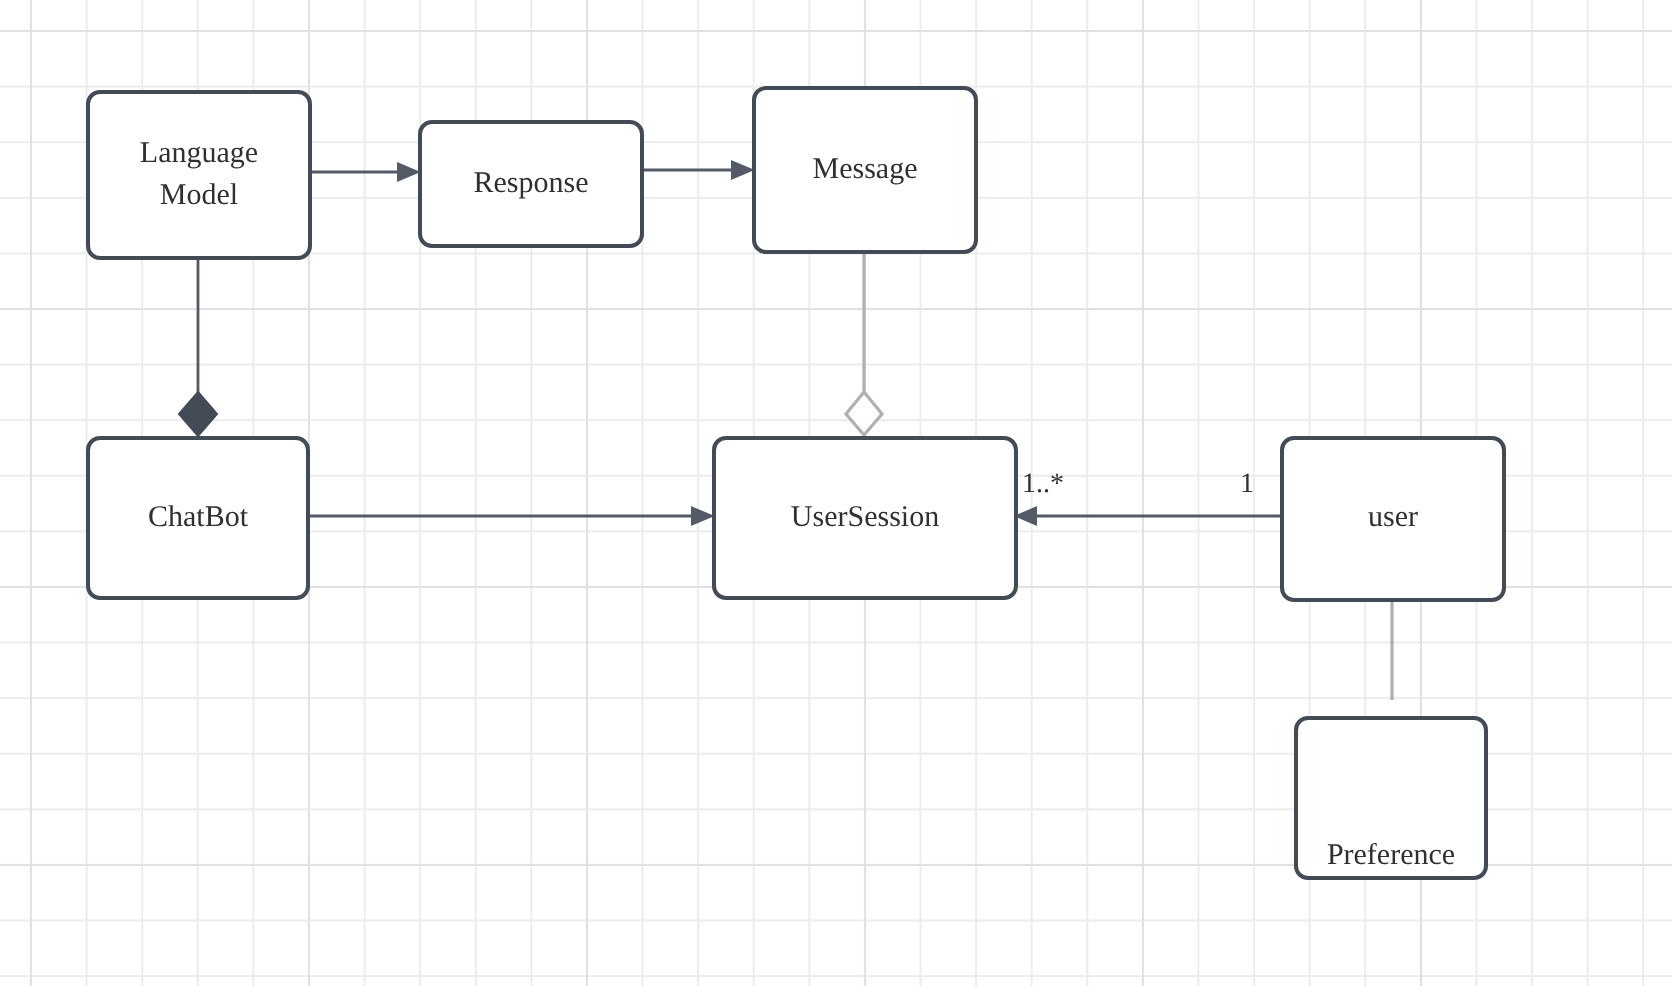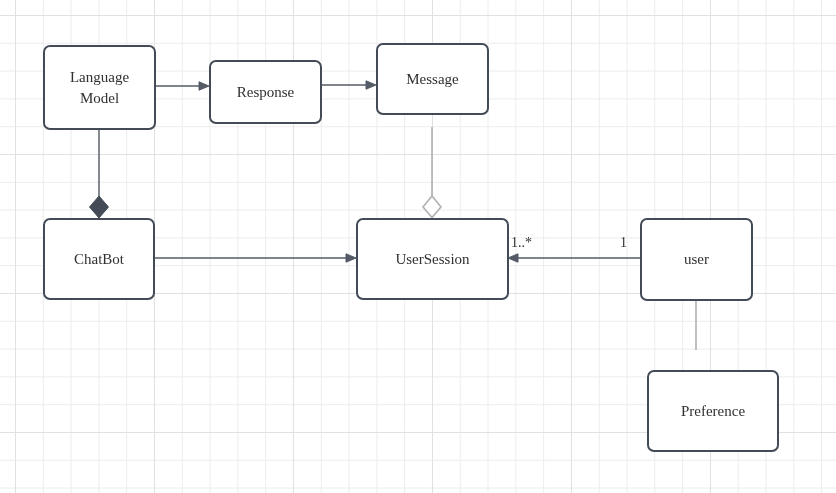--- a/index.html
+++ b/index.html
@@ -40,25 +40,25 @@
     border:2px solid var(--node-border);
     border-radius:7px;
     display:flex;align-items:center;justify-content:center;
     text-align:center;
     font-size:15px;color:var(--text);
     line-height:1.35;
   }
   .node-label{display:block;padding:0 11px;}
   #n-language-model{left:43px;top:45px;width:113px;height:85px;}
   #n-response{left:209px;top:60px;width:113px;height:64px;}
-  #n-message{left:376px;top:43px;width:113px;height:72px;}
+  #n-message{left:376px;top:43px;width:113px;height:84px;}
   #n-chatbot{left:43px;top:218px;width:112px;height:82px;font-family:Liberation Serif, serif;}
   #n-user-session{left:356px;top:218px;width:153px;height:82px;}
   #n-user{left:640px;top:218px;width:113px;height:83px;}
-  #n-preference{left:647px;top:370px;width:132px;height:82px;}
+  #n-preference{left:647px;top:358px;width:97px;height:82px;align-items:flex-end;}
   .mult-label{
     position:absolute;
     font-size:14px;color:var(--text);
     line-height:1.2;
   }
   #lbl-user-session-mult{left:511px;top:235px;}
   #lbl-user-mult{left:620px;top:235px;}
 </style>
 </head>
 <body>

